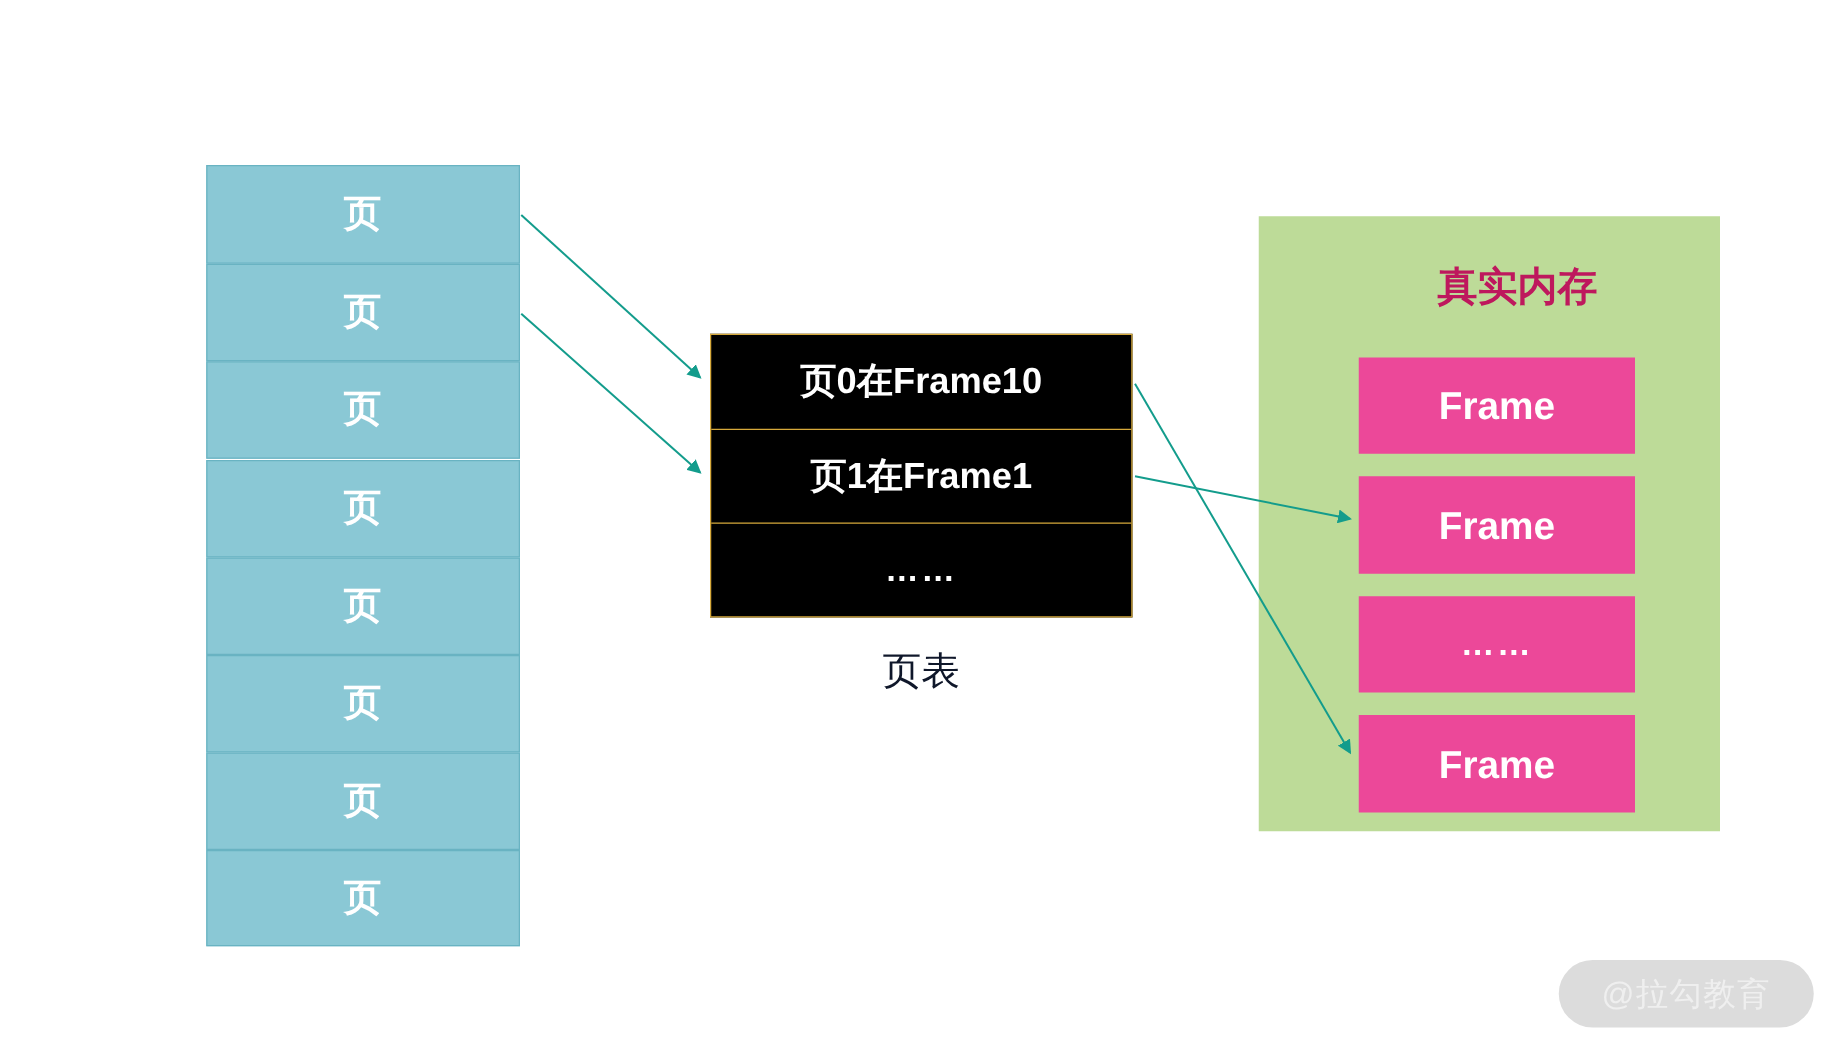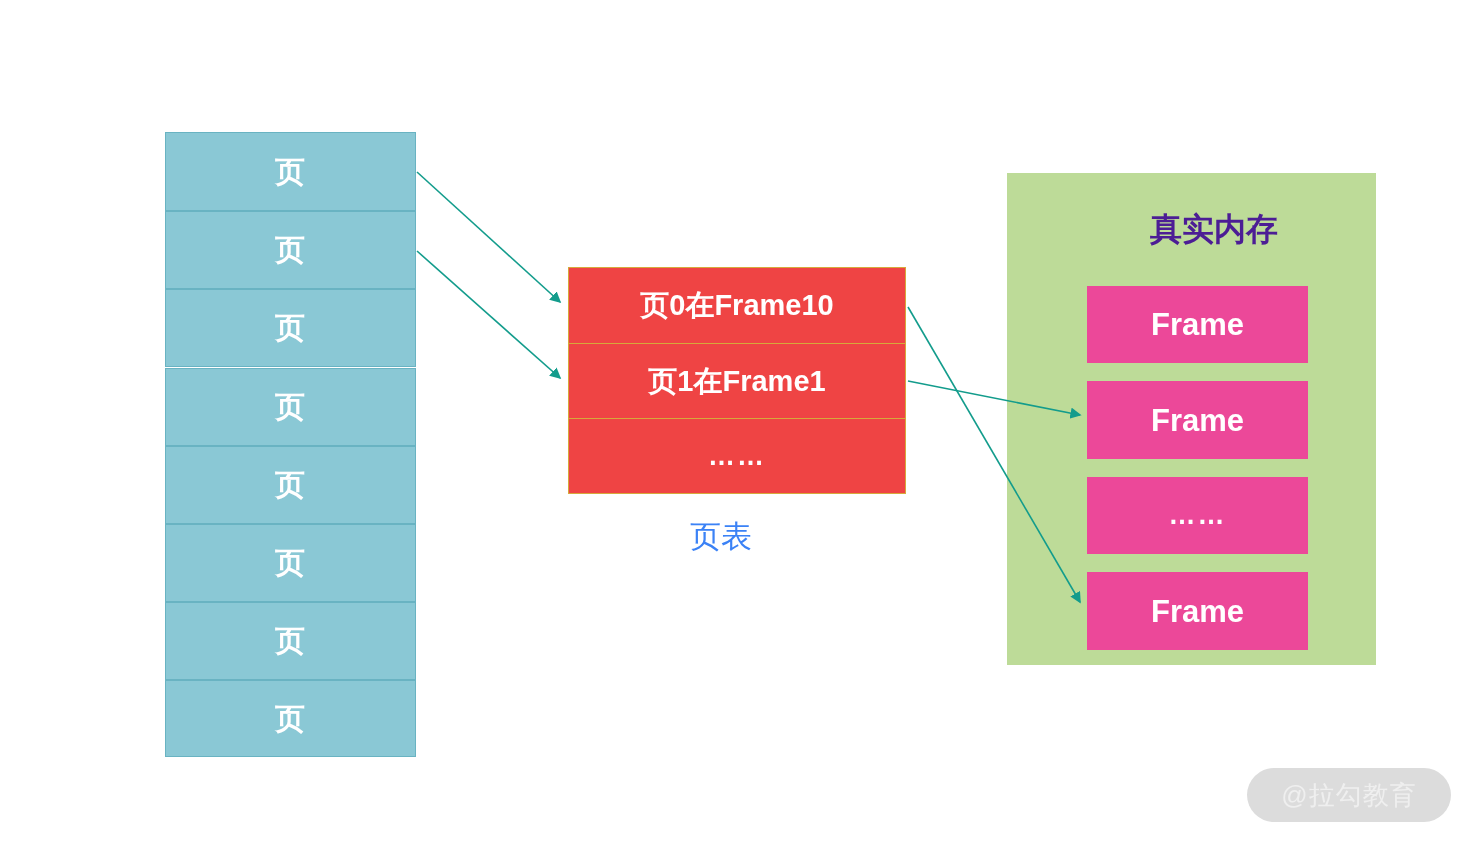--- a/index.html
+++ b/index.html
@@ -47,21 +47,21 @@
   }
 
   
   #page-table {
     position: absolute;
     left: 568px;
     top: 267px;
     width: 338px;
     height: 227px;
     box-sizing: border-box;
-    background: #ef4444;
+    background: #000000;
     border: 1px solid #D6A93B;
   }
   .pt-row {
     position: absolute;
     left: 0;
     width: 336px;
     box-sizing: border-box;
     display: flex;
     align-items: center;
     justify-content: center;
@@ -74,45 +74,45 @@
     font-weight: bold;
     line-height: 1;
     white-space: nowrap;
   }
   .pt-row .pt-text.dots {
     font-size: 27px;
     letter-spacing: 2px;
   }
   #page-table-caption {
     position: absolute;
-    left: 552px;
+    left: 568px;
     top: 518px;
     width: 338px;
     text-align: center;
-    color: #3b82f6;
+    color: #0f172a;
     font-size: 31px;
     line-height: 1.2;
   }
 
   
   #memory-panel {
     position: absolute;
     left: 1007px;
     top: 173px;
     width: 369px;
     height: 492px;
     background: #BDDB98;
   }
   #memory-title {
     position: absolute;
     left: 0;
     top: 40px;
     width: 414px;
     text-align: center;
-    color: #4c1d95;
+    color: #be185d;
     font-size: 32px;
     font-weight: bold;
     line-height: 1;
   }
   .frame-box {
     position: absolute;
     left: 80px;
     width: 221px;
     box-sizing: border-box;
     background: #ec4899;

